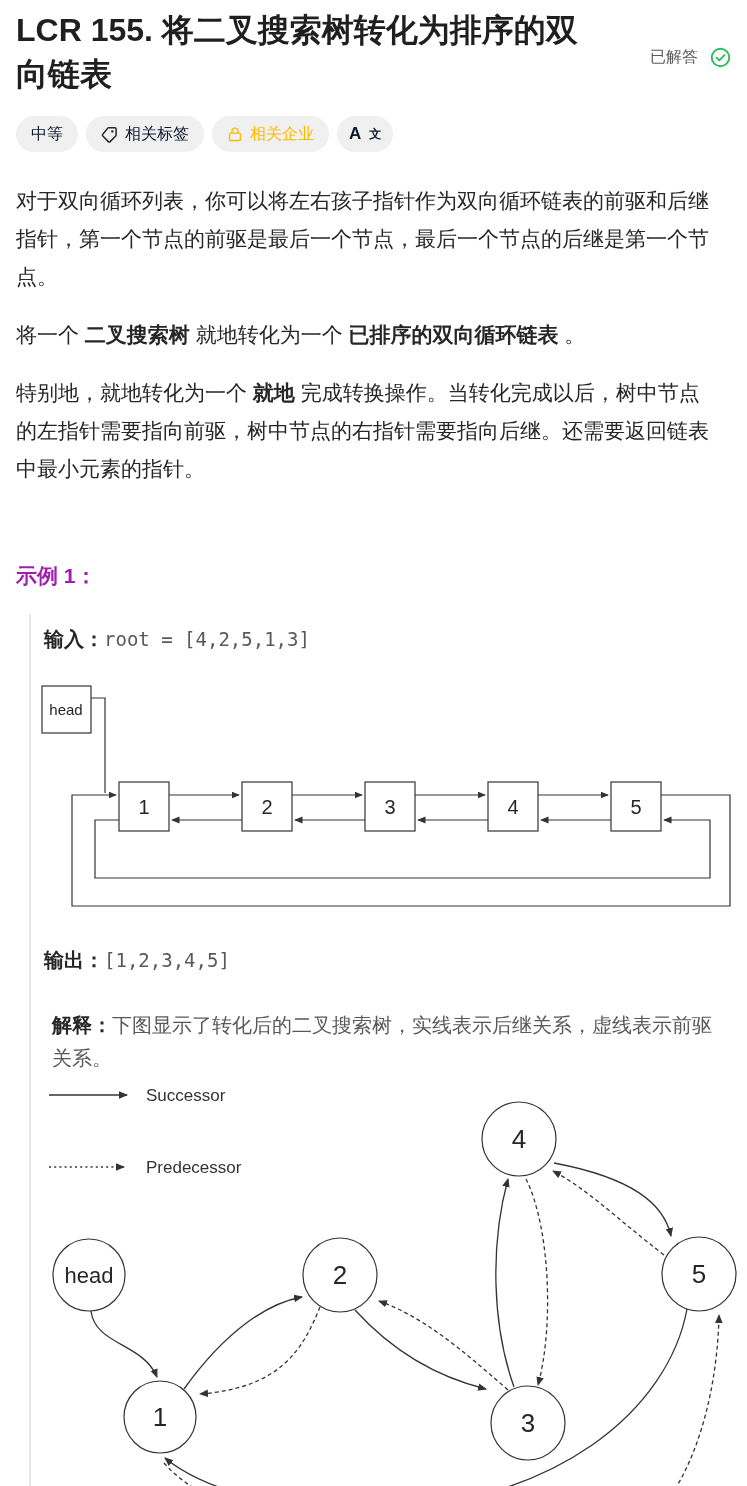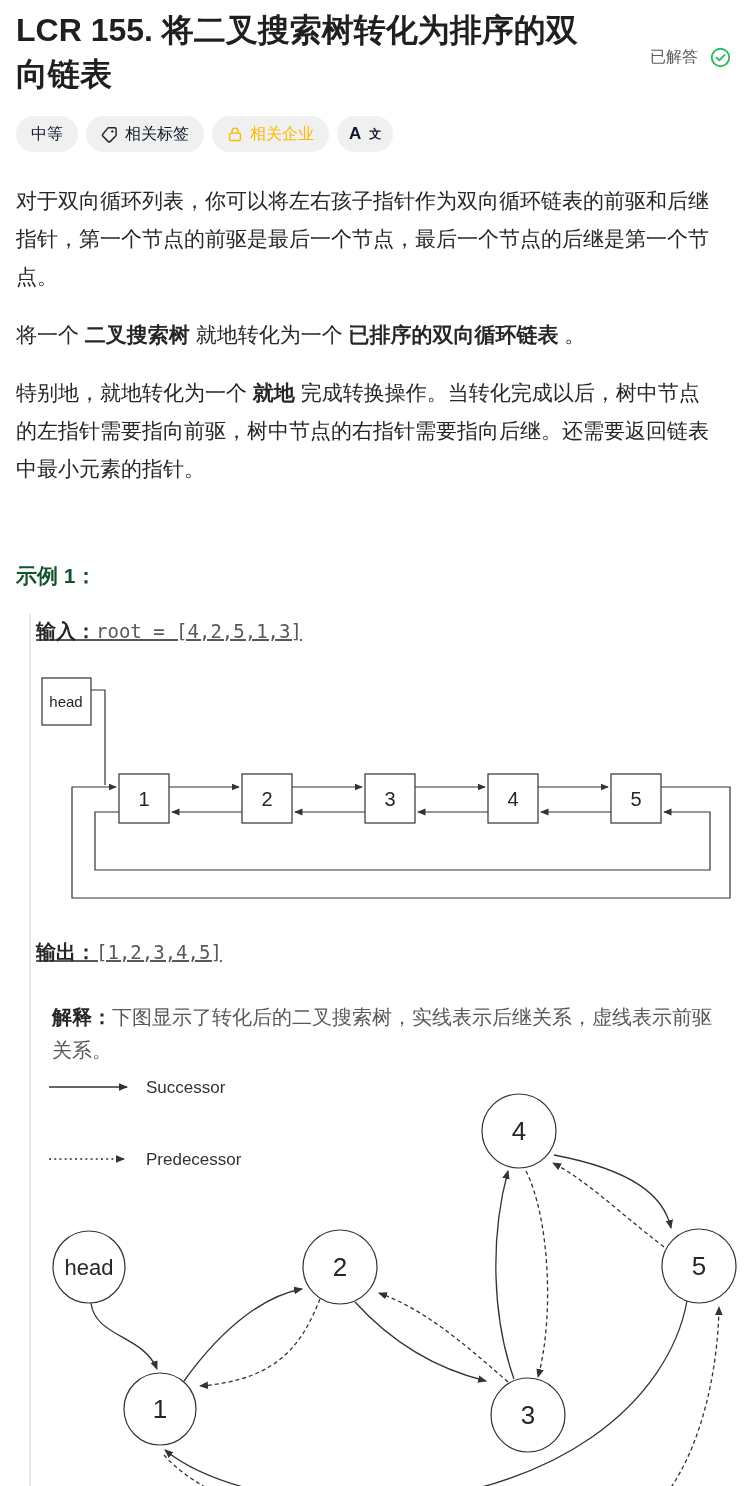--- a/index.html
+++ b/index.html
@@ -26,29 +26,29 @@
   .pill.companies{color:#ffb800;}
   .pill .ico{display:inline-flex;align-items:center;}
   .pill.readability{font-weight:600;padding:0 12px;}
   .pill.readability .a-big{font-size:17px;}
   .pill.readability .a-small{font-size:12px;margin-left:1px;}
 
   
   .desc{margin:30px 16px 0 16px;width:700px;font-size:21px;line-height:38px;color:#262626;}
   .desc p{margin:0 0 20px 0;}
   .desc strong{font-weight:700;}
-  .example-heading{margin:74px 16px 0 16px;font-size:21px;font-weight:700;color:#14532d;}
+  .example-heading{margin:74px 16px 0 16px;font-size:21px;font-weight:700;color:#a21caf;}
 
   
   .example-block{
     margin:24px 0 0 29px;
     border-left:2px solid #e7e7e7;
     padding:2px 14px 0 5px;
   }
-  .io-line{font-size:20px;line-height:30px;color:#595959;margin:0;text-decoration:underline;}
+  .io-line{font-size:20px;line-height:30px;color:#595959;margin:8px;}
   .io-label{font-weight:700;color:#262626;font-family:"Liberation Sans","DejaVu Sans",sans-serif;}
   .mono{font-family:"DejaVu Sans Mono","Liberation Mono",monospace;font-size:19px;color:#595959;}
   .explain{font-size:20px;line-height:33px;color:#595959;width:676px;margin:34px 0 0 16px;}
   .explain .io-label{font-size:20px;}
   svg.diagram{display:block;}
   .list-svg{margin-top:16px;}
   .graph-svg{margin-top:8px;}
 </style>
 </head>
 <body>

